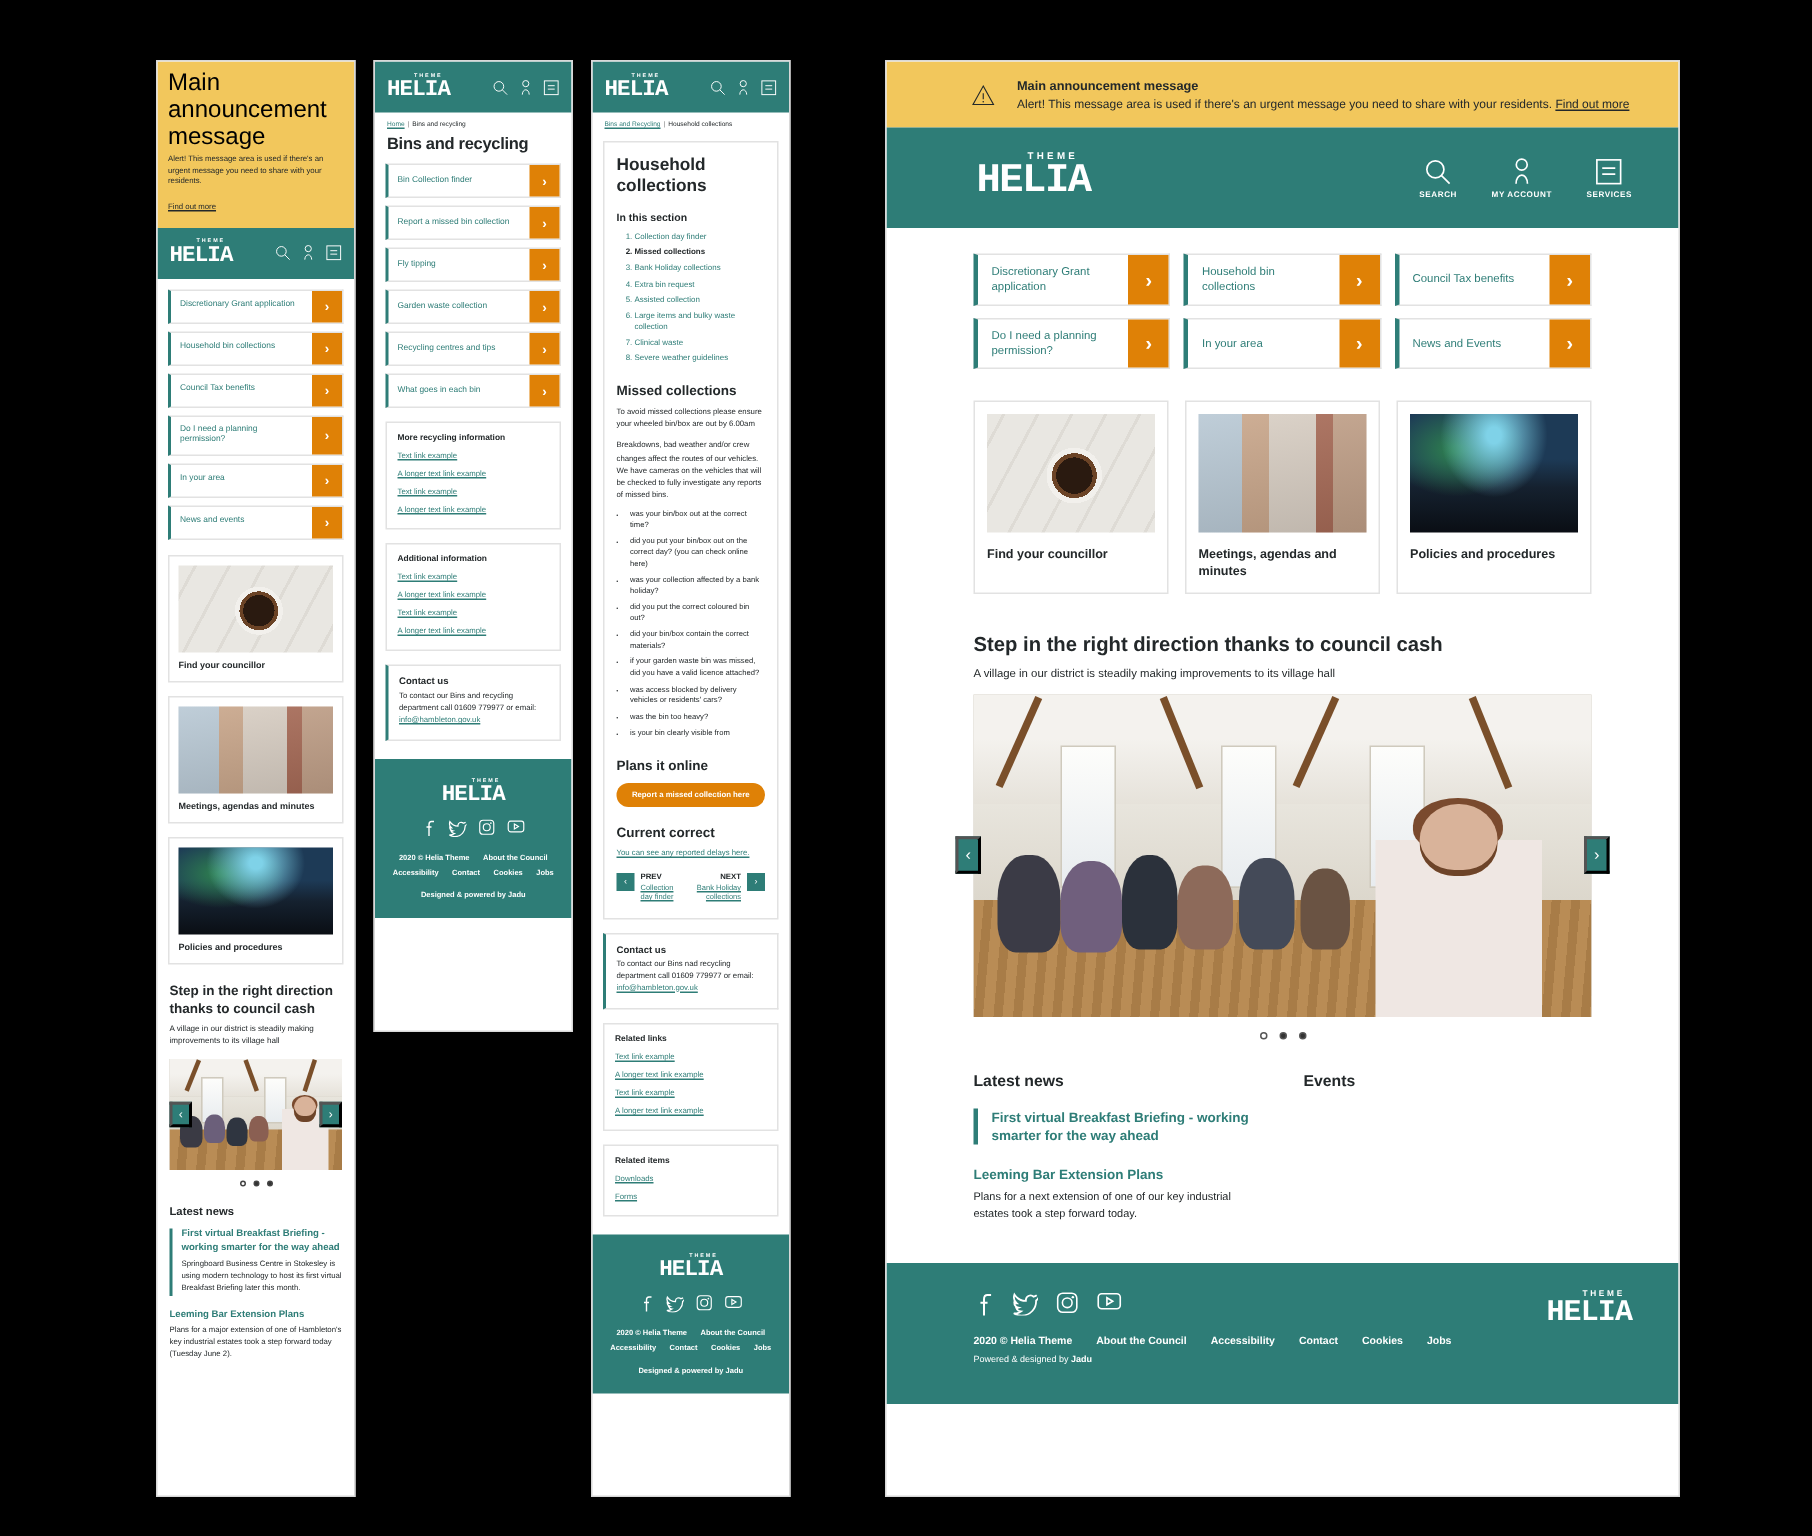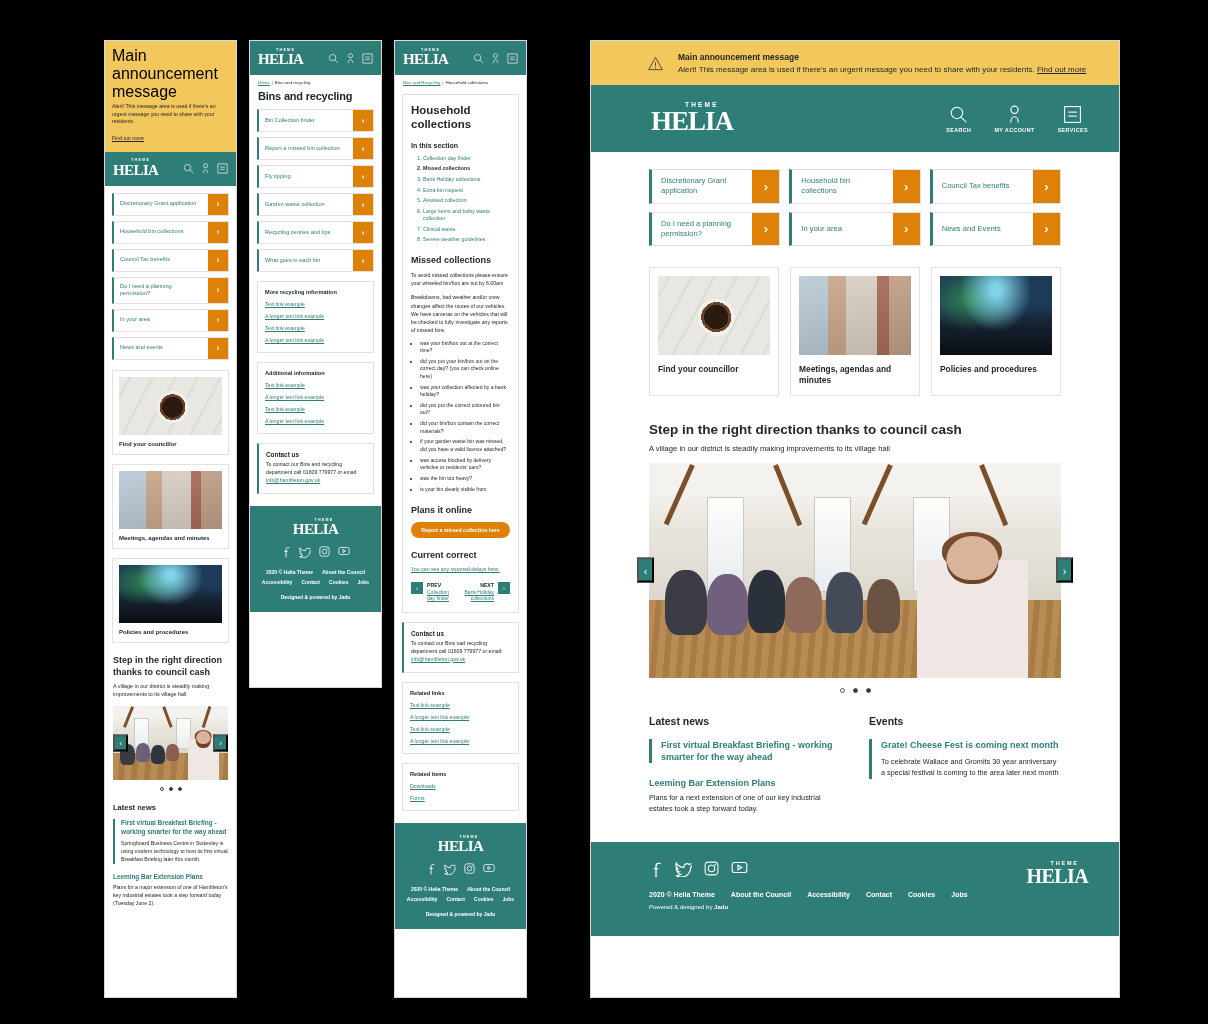--- a/index.html
+++ b/index.html
@@ -33,21 +33,21 @@
 
   
   .mhead {
     background: #2e7d77; height: 34px; display: flex; align-items: center;
     justify-content: space-between; padding: 0 8px;
   }
   .logo-wrap { display: flex; flex-direction: column; align-items: flex-start; line-height: 1; }
   .logo-theme { color:#fff; font-size: 3.6px; letter-spacing: 1.3px; font-weight: 600; margin-left:18px; }
   .logo-main {
     color:#fff; font-size: 15px; font-weight: 900; letter-spacing: -0.6px;
-    font-family: Liberation Serif, serif; line-height: 1;
+    font-family: Liberation Mono, monospace; line-height: 1;
   }
   .mhead-icons { display:flex; align-items:center; gap:7px; }
   .ico { stroke:#fff; fill:none; stroke-width:1.4; }
 
   
   .crumb { font-size: 4.4px; padding: 5px 8px 3px 8px; color:#2e7d77; }
   .crumb a { text-decoration: underline; }
   .crumb .sep { color:#767676; margin:0 2px; text-decoration:none;}
   .crumb .cur { color:#23282a; text-decoration:none; }
 
@@ -724,24 +724,20 @@
           <div class="d-lead">
             <a href="#">First virtual Breakfast Briefing - working smarter for the way ahead</a>
           </div>
           <div class="d-item">
             <a href="#">Leeming Bar Extension Plans</a>
             <p>Plans for a next extension of one of our key industrial estates took a step forward today.</p>
           </div>
         </div>
         <div>
           <h3>Events</h3>
-          <div class="d-lead">
-            <a href="#">Grate! Cheese Fest is coming next month</a>
-            <p>To celebrate Wallace and Gromits 30 year anniversary a special festival is coming to the area later next month</p>
-          </div>
         </div>
       </div>
     </div>
 
     <div class="d-foot">
       <div>
         <div class="socials">
           <svg width="14" height="17" viewBox="0 0 14 18">
               <path class="ico" d="M9.5 2.5h2.5M9.5 2.5C8 2.5 7 3.5 7 5.5V17M4.5 8h5"></path>
             </svg>

